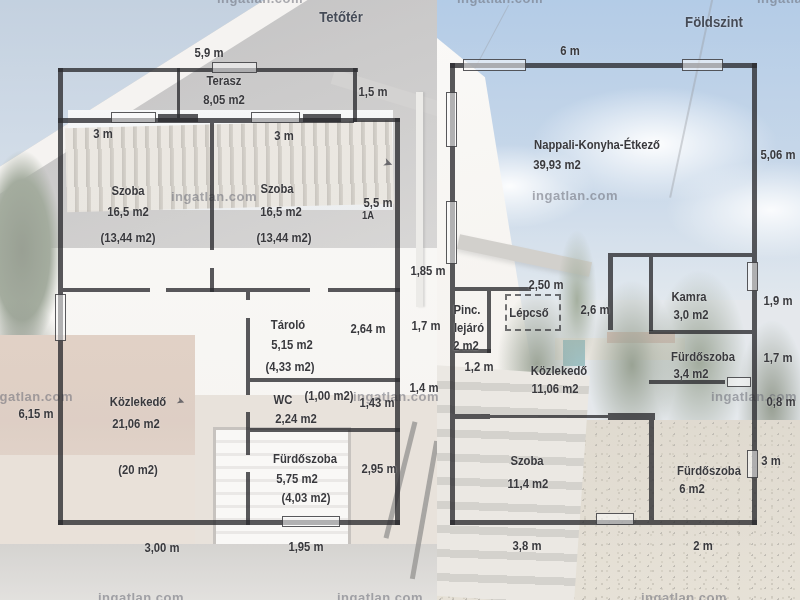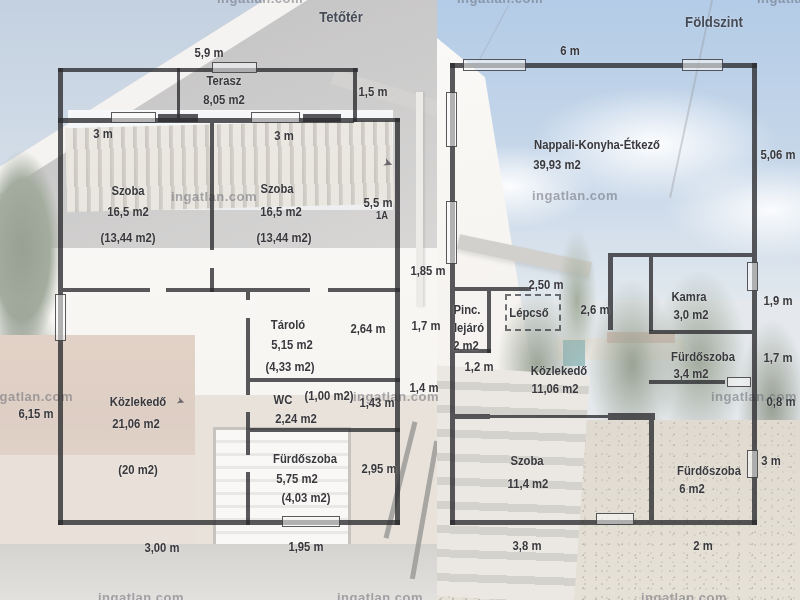--- a/index.html
+++ b/index.html
@@ -186,21 +186,21 @@
   <span class="lbl" style="left:373px;top:92px;">1,5 m</span>
   <span class="lbl" style="left:103px;top:134px;">3 m</span>
   <span class="lbl" style="left:284px;top:136px;">3 m</span>
   <span class="lbl" style="left:128px;top:191px;">Szoba</span>
   <span class="lbl" style="left:128px;top:212px;">16,5 m2</span>
   <span class="lbl" style="left:128px;top:238px;">(13,44 m2)</span>
   <span class="lbl" style="left:277px;top:189px;">Szoba</span>
   <span class="lbl" style="left:281px;top:212px;">16,5 m2</span>
   <span class="lbl" style="left:284px;top:238px;">(13,44 m2)</span>
   <span class="lbl" style="left:378px;top:203px;">5,5 m</span>
-  <span class="lbl sm" style="left:382px;top:215px;">1A</span>
+  <span class="lbl sm" style="left:368px;top:215px;">1A</span>
   <span class="lbl" style="left:368px;top:329px;">2,64 m</span>
   <span class="lbl" style="left:288px;top:325px;">Tároló</span>
   <span class="lbl" style="left:292px;top:345px;">5,15 m2</span>
   <span class="lbl" style="left:290px;top:367px;">(4,33 m2)</span>
   <span class="lbl" style="left:283px;top:400px;">WC</span>
   <span class="lbl" style="left:329px;top:396px;">(1,00 m2)</span>
   <span class="lbl" style="left:296px;top:419px;">2,24 m2</span>
   <span class="lbl" style="left:377px;top:403px;">1,43 m</span>
   <span class="lbl" style="left:138px;top:402px;">Közlekedő</span>
   <span class="lbl" style="left:136px;top:424px;">21,06 m2</span>

